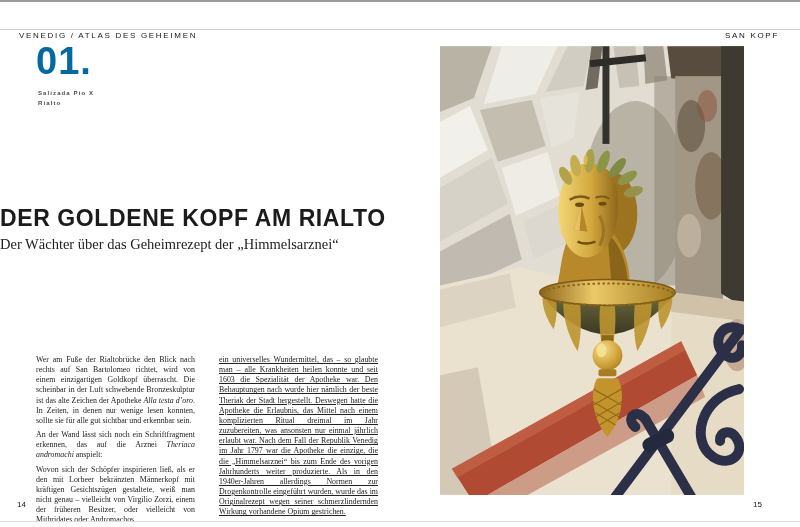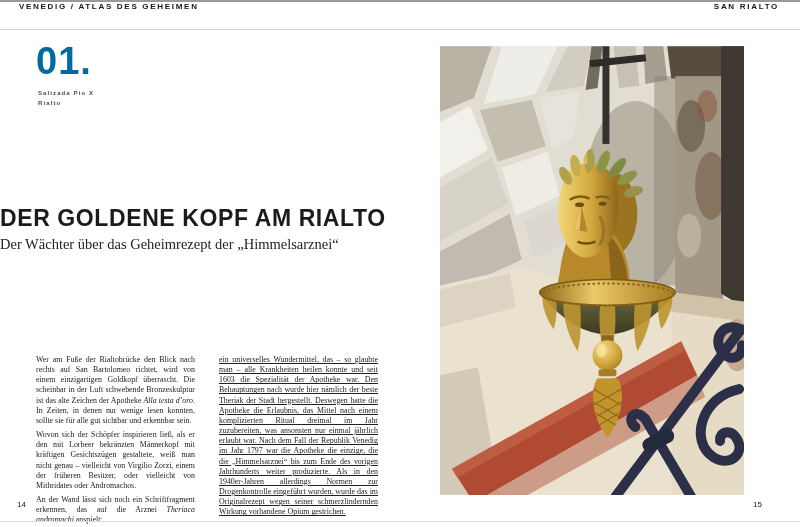--- a/index.html
+++ b/index.html
@@ -2,21 +2,21 @@
 <html lang="de"><head>
 <meta charset="utf-8">
 <style>
   html,body{margin:0;padding:0;background:#ffffff;}
   body{width:800px;height:527px;position:relative;overflow:hidden;
        font-family:"Liberation Sans",sans-serif;color:#1a1a1a;}
   .abs{position:absolute;}
   .top-edge{top:0;left:0;width:800px;height:2px;background:#9a9a9a;}
   .bottom-edge{top:521px;left:0;width:800px;height:1px;background:#dcdcdc;}
   .head-rule{top:29px;left:0;width:800px;height:1px;background:#d2d2d2;}
-  .running-head{top:2px;font-size:8px;font-weight:bold;letter-spacing:1.7px;color:#161616;white-space:nowrap;}
+  .running-head{top:31px;font-size:8px;font-weight:normal;letter-spacing:1.7px;color:#161616;white-space:nowrap;}
   .rh-left{left:19px;}
   .rh-right{right:21px;}
   .chapter-number{left:36px;top:42px;font-size:38px;font-weight:700;letter-spacing:1px;color:#0369a1;line-height:1;}
   .chapter-location{left:38px;top:89px;font-size:6px;font-weight:bold;letter-spacing:1.1px;color:#4a4a4a;line-height:9.5px;}
   .article-title{left:0;top:205px;width:416px;font-size:23px;font-weight:bold;letter-spacing:0.6px;color:#1b1b1b;white-space:nowrap;}
   .article-subtitle{left:0;top:236px;width:416px;text-align:left;
       font-family:"Liberation Serif","DejaVu Serif",serif;font-size:14.5px;color:#222222;}
   .col{top:351px;width:167px;font-family:"Liberation Serif","DejaVu Serif",serif;
       font-size:7.9px;line-height:10.15px;text-align:justify;color:#222222;
       hyphens:auto;-webkit-hyphens:auto;}
@@ -26,36 +26,36 @@
   .page-number{top:500px;font-size:8px;font-weight:normal;color:#161616;}
   .pn-left{left:17px;}
   .pn-right{right:38px;}
   .photo{left:440px;top:46px;width:304px;height:449px;display:block;}
 </style>
 </head>
 <body>
 
 <div class="abs top-edge"></div>
 <div class="abs running-head rh-left">VENEDIG / ATLAS DES GEHEIMEN</div>
-<div class="abs running-head rh-right">SAN RIALTO</div>
+<div class="abs running-head rh-right">SAN KOPF</div>
 <div class="abs head-rule"></div>
 
 <div class="abs chapter-number">01.</div>
 <div class="abs chapter-location">
   <div>Salizada Pio X</div>
   <div>Rialto</div>
 </div>
 
 <div class="abs article-title">DER GOLDENE KOPF AM RIALTO</div>
 <div class="abs article-subtitle">Der Wächter über das Geheimrezept der „Himmelsarznei“</div>
 
 <div class="abs col col-1">
   <p><span>Wer am Fuße der Rialtobrücke den Blick nach rechts auf San Bartolomeo richtet, wird von einem einzigartigen Goldkopf überrascht. Die scheinbar in der Luft schwebende Bronzeskulptur ist das alte Zeichen der Apotheke </span><i>Alla testa d’oro</i><span>. In Zeiten, in denen nur wenige lesen konnten, sollte sie für alle gut sichtbar und erkennbar sein.</span></p>
+  <p><span>An der Wand lässt sich noch ein Schriftfragment erkennen, das auf die Arznei </span><i>Theriaca andromachi</i><span> anspielt:</span></p>
   <p>Wovon sich der Schöpfer inspirieren ließ, als er den mit Lorbeer bekränzten Männerkopf mit kräftigen Gesichtszügen gestaltete, weiß man nicht genau – vielleicht von Virgilio Zorzi, einem der früheren Besitzer, oder vielleicht von Mithridates oder Andromachos.</p>
-  <p><span>An der Wand lässt sich noch ein Schriftfragment erkennen, das auf die Arznei </span><i>Theriaca andromachi</i><span> anspielt:</span></p>
 </div>
 
 <div class="abs col col-2">
   <p>ein universelles Wundermittel, das – so glaubte man – alle Krankheiten heilen konnte und seit 1603 die Spezialität der Apotheke war. Den Behauptungen nach wurde hier nämlich der beste Theriak der Stadt hergestellt. Deswegen hatte die Apotheke die Erlaubnis, das Mittel nach einem komplizierten Ritual dreimal im Jahr zuzubereiten, was ansonsten nur einmal jährlich erlaubt war. Nach dem Fall der Republik Venedig im Jahr 1797 war die Apotheke die einzige, die die „Himmelsarznei“ bis zum Ende des vorigen Jahrhunderts weiter produzierte. Als in den 1940er-Jahren allerdings Normen zur Drogenkontrolle eingeführt wurden, wurde das im Originalrezept wegen seiner schmerzlindernden Wirkung vorhandene Opium gestrichen.</p>
 </div>
 
 <div class="abs page-number pn-left">14</div>
 <div class="abs page-number pn-right">15</div>
 
 <svg class="abs photo" viewBox="0 0 305 450" xmlns="http://www.w3.org/2000/svg">

